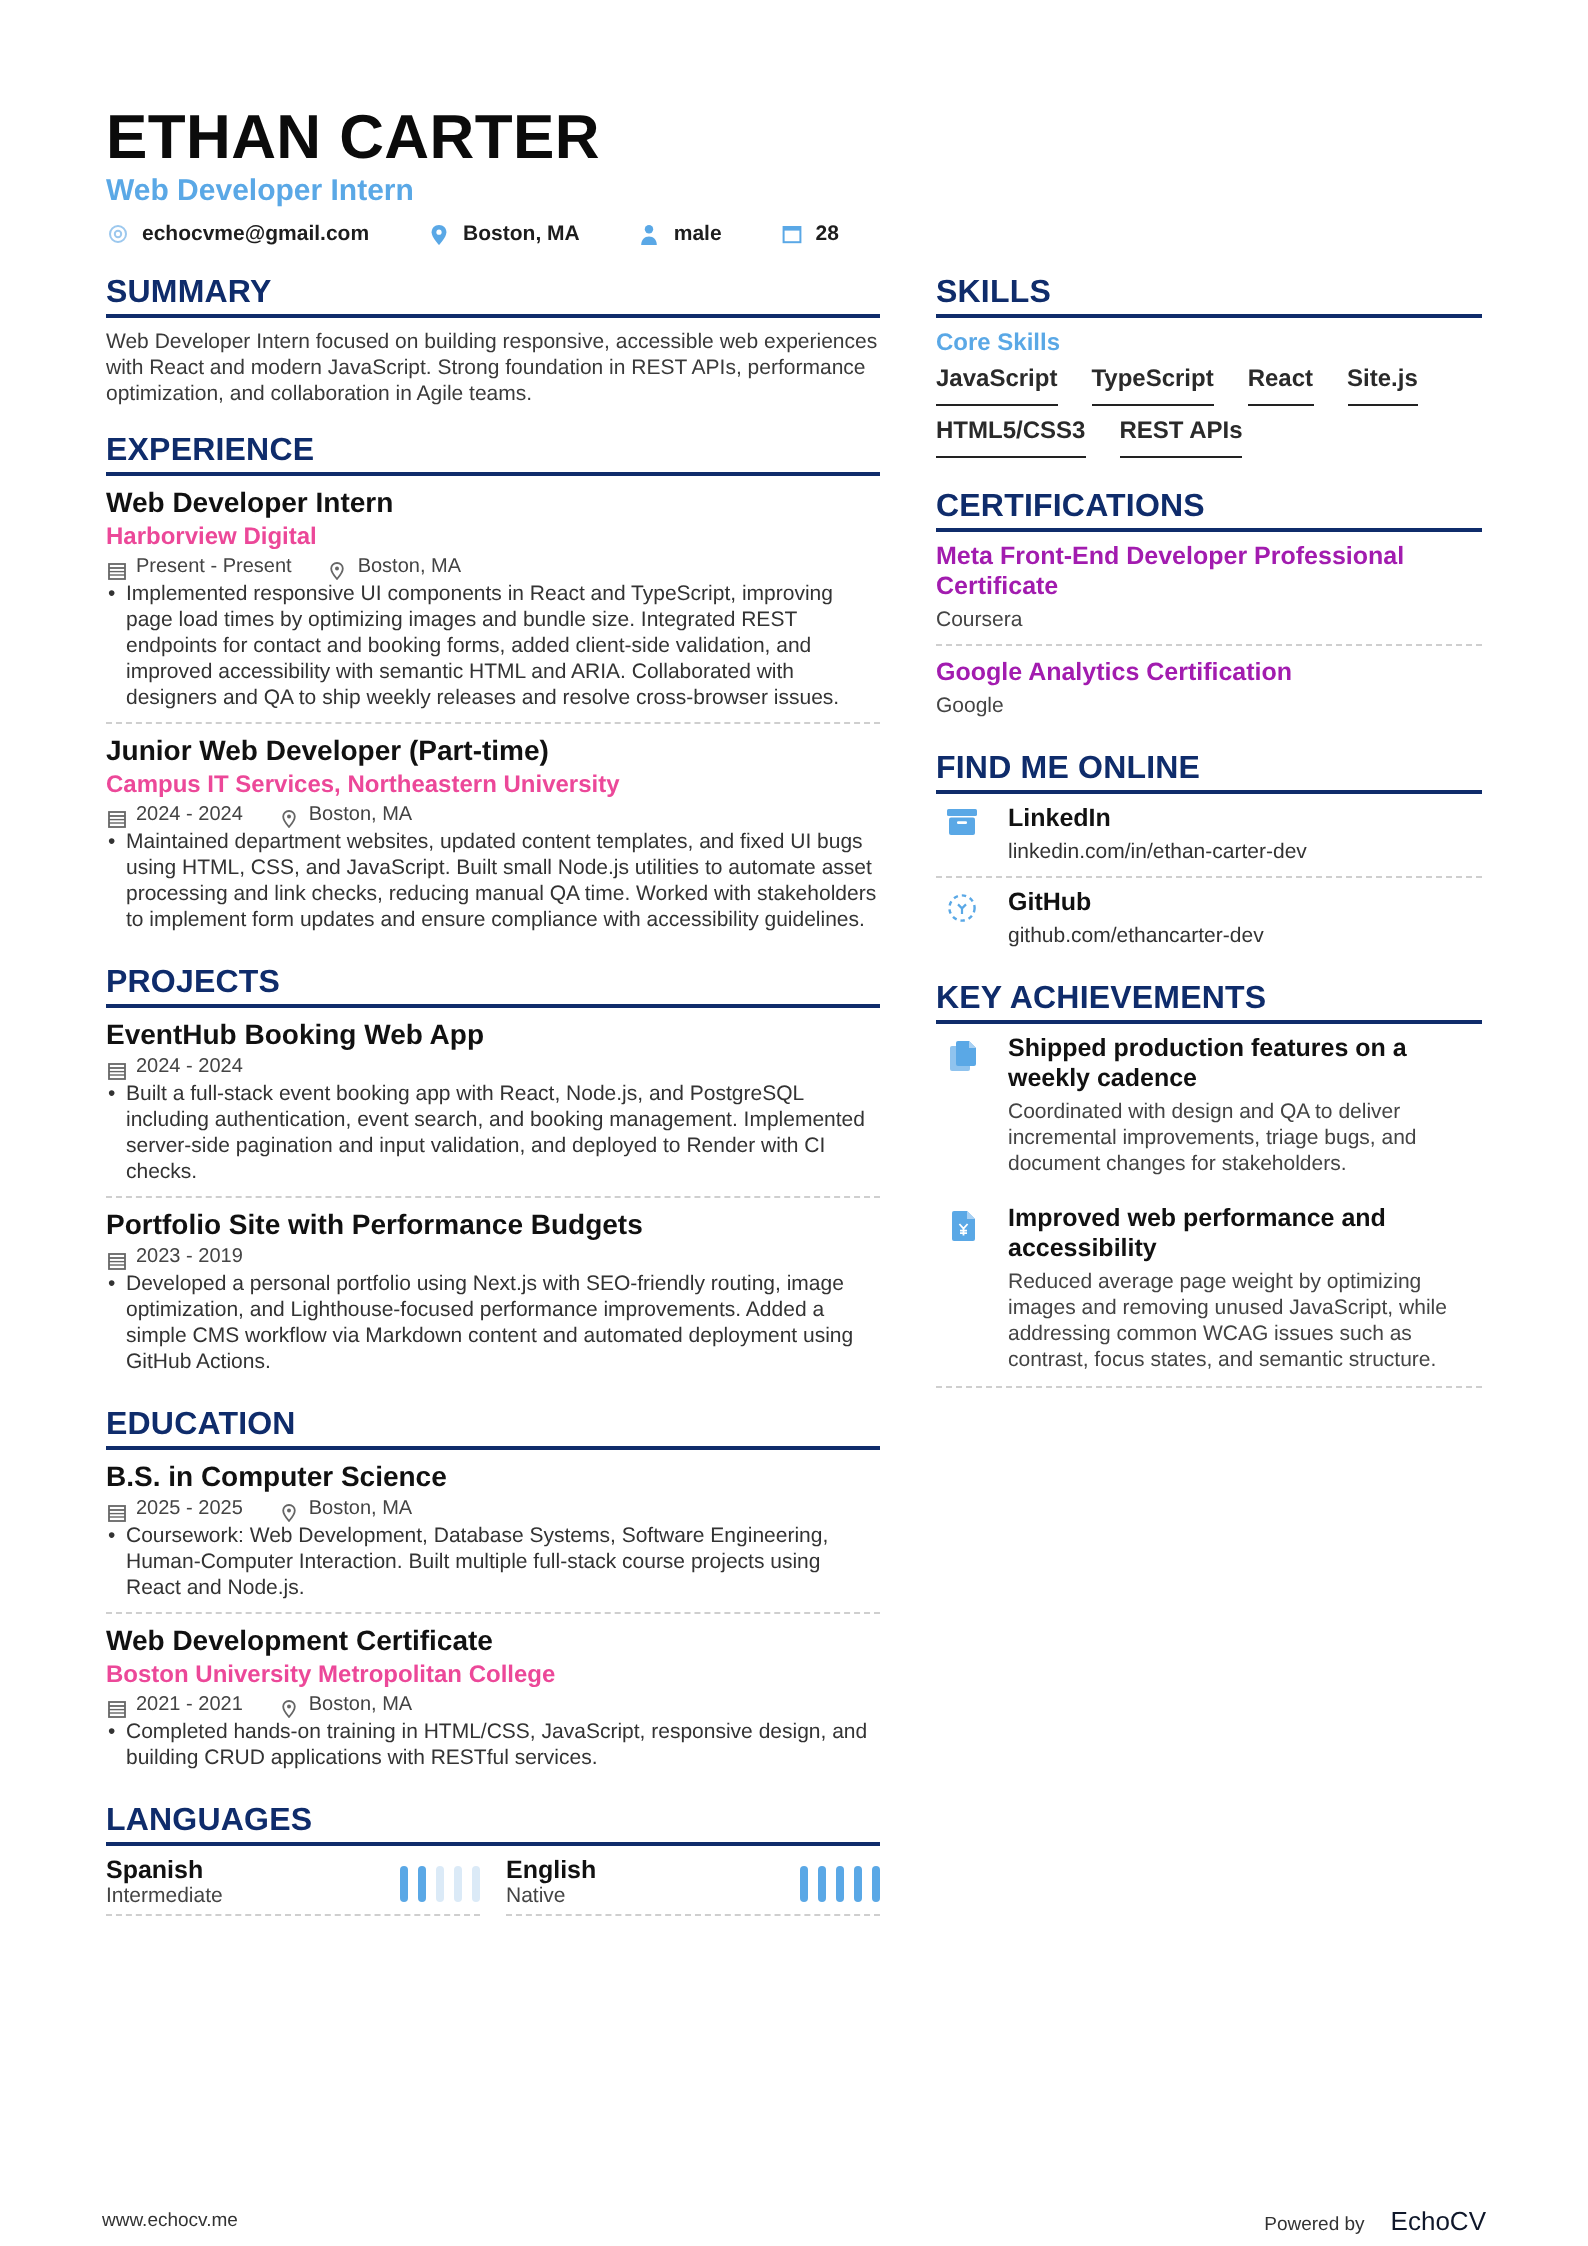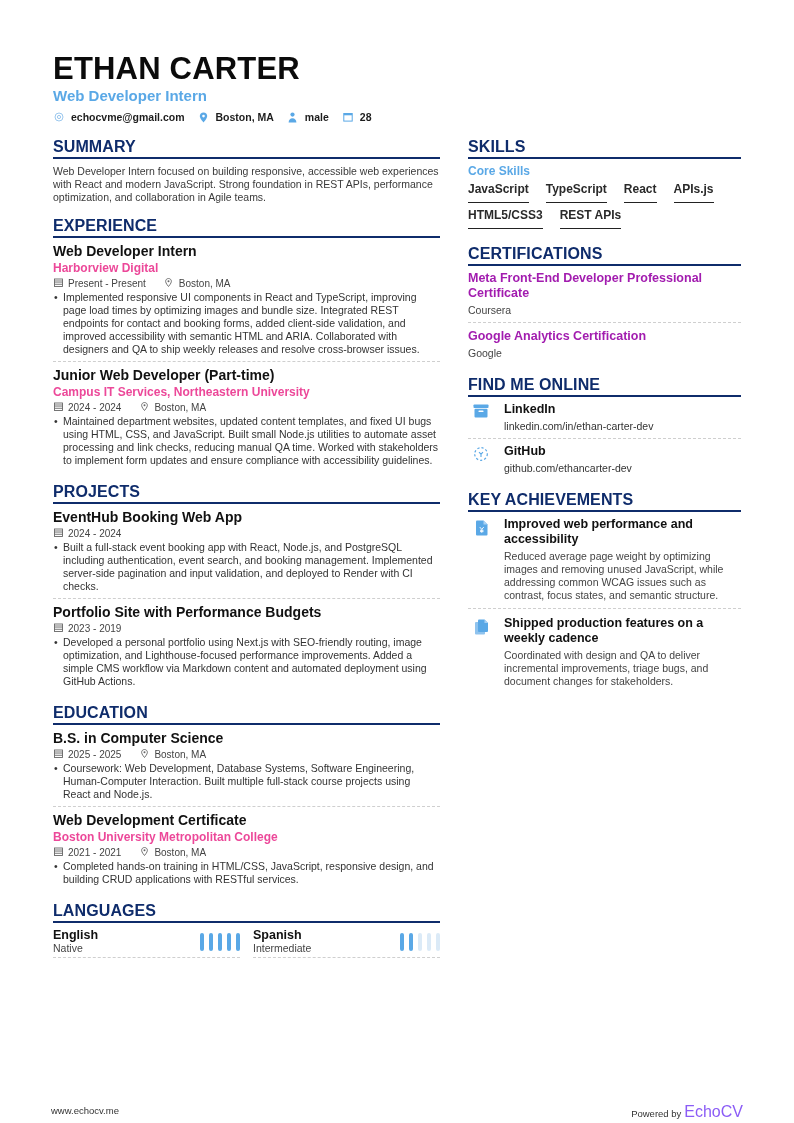--- a/index.html
+++ b/index.html
@@ -5,39 +5,39 @@
   * { box-sizing: border-box; margin: 0; padding: 0; }
   html, body { width: 794px; height: 1123px; background: #ffffff; }
   body { font-family: "Liberation Sans", sans-serif; color: #222; position: relative; overflow: hidden; }
 
   .page { position: absolute; left: 0; top: 0; width: 794px; height: 1123px; }
 
   
   .header { position: absolute; left: 53px; top: 52px; width: 690px; }
   .name { font-size: 31px; font-weight: 700; color: #0b0b0b; letter-spacing: 0.2px; line-height: 34px; }
   .role { font-size: 15px; font-weight: 700; color: #5aa8e6; margin-top: 1px; line-height: 18px; }
-  .contact { display: flex; align-items: center; margin-top: 5px; font-size: 10.5px; font-weight: 700; color: #1d1d1d; line-height: 14px; }
+  .contact { display: flex; align-items: center; margin-top: 5px; font-size: 10.5px; font-weight: 700; color: #1d1d1d; line-height: 14px; gap: 16px; }
   .contact .ci { display: flex; align-items: center; margin-right: 13px; }
   .contact .ico { width: 12px; height: 12px; margin-right: 6px; display: inline-flex; align-items: center; justify-content: center; }
 
   
   .col-left { position: absolute; left: 53px; top: 137px; width: 387px; }
   .col-right { position: absolute; left: 468px; top: 137px; width: 273px; }
 
   .section { margin-bottom: 10px; }
   .sec-title { font-size: 16px; font-weight: 700; color: #0f2c6b; line-height: 19px; padding-bottom: 1px; border-bottom: 2px solid #0f2c6b; margin-bottom: 5px; letter-spacing: 0.1px; }
 
   .summary-text { font-size: 10.5px; color: #3a3a3a; line-height: 13px; padding-top: 1px; margin-bottom: 12px; }
 
   .entry { padding-bottom: 5px; margin-bottom: 5px; border-bottom: 1px dashed #cfcfcf; }
   .entry.last { border-bottom: none; }
   .entry-title { font-size: 14px; font-weight: 700; color: #111; line-height: 17px; }
   .entry-org { font-size: 12px; font-weight: 700; color: #ec4899; line-height: 15px; margin-top: 1px; }
   .entry-meta { display: flex; align-items: center; font-size: 10px; color: #444; line-height: 13px; margin-top: 1px; }
-  .entry-meta .m { display: flex; align-items: flex-start; margin-right: 18px; }
+  .entry-meta .m { display: flex; align-items: flex-end; margin-right: 18px; }
   .entry-meta .mi { width: 10px; height: 10px; margin-right: 5px; display: inline-flex; align-items: center; justify-content: center; }
   .bullets { list-style: none; margin-top: 1px; }
   .bullets li { position: relative; padding-left: 10px; font-size: 10.5px; color: #333; line-height: 13px; }
   .bullets li::before { content: "•"; position: absolute; left: 1px; top: 0; color: #333; }
 
   
   .langs { display: flex; justify-content: space-between; }
   .lang { width: 187px; display: flex; justify-content: space-between; align-items: flex-start; border-bottom: 1px dashed #cfcfcf; padding-bottom: 2px; }
   .lang-name { font-size: 12.5px; font-weight: 700; color: #111; line-height: 14px; }
   .lang-level { font-size: 10.5px; color: #444; line-height: 13px; }
@@ -66,21 +66,21 @@
   
   .ach { display: flex; padding-bottom: 6px; margin-bottom: 7px; border-bottom: 1px dashed #cfcfcf; }
   .ach.last { border-bottom: none; }
   .ach-icon { width: 26px; flex: 0 0 26px; display: flex; justify-content: center; padding-top: 3px; margin-right: 10px; }
   .ach-title { font-size: 12.5px; font-weight: 700; color: #111; line-height: 15px; }
   .ach-desc { font-size: 10.5px; color: #444; line-height: 13px; margin-top: 3px; }
 
   
   .footer-left { position: absolute; left: 51px; top: 1105px; font-size: 9.5px; color: #333; }
   .footer-right { position: absolute; right: 51px; top: 1103px; font-size: 9.5px; color: #333; display: flex; align-items: baseline; }
-  .footer-right .brand { font-size: 16px; color: #8b5cf6; margin-left: 3px; }
+  .footer-right .brand { font-size: 13px; color: #0f172a; margin-left: 13px; }
 </style>
 </head>
 <body>
 
 <div class="page">
 
   <div class="header">
     <div class="name">ETHAN CARTER</div>
     <div class="role">Web Developer Intern</div>
     <div class="contact">
@@ -299,58 +299,58 @@
           <li>Completed hands-on training in HTML/CSS, JavaScript, responsive design, and building CRUD applications with RESTful services.</li>
         </ul>
       </div>
     </div>
 
     <div class="section">
       <div class="sec-title">LANGUAGES</div>
       <div class="langs">
         <div class="lang">
           <div>
+            <div class="lang-name">Spanish</div>
+            <div class="lang-level">Intermediate</div>
+          </div>
+          <div class="bars">
+              <span class="bar"></span>
+              <span class="bar"></span>
+              <span class="bar off"></span>
+              <span class="bar off"></span>
+              <span class="bar off"></span>
+            </div>
+        </div>
+        <div class="lang">
+          <div>
             <div class="lang-name">English</div>
             <div class="lang-level">Native</div>
           </div>
           <div class="bars">
               <span class="bar"></span>
               <span class="bar"></span>
               <span class="bar"></span>
               <span class="bar"></span>
               <span class="bar"></span>
-            </div>
-        </div>
-        <div class="lang">
-          <div>
-            <div class="lang-name">Spanish</div>
-            <div class="lang-level">Intermediate</div>
-          </div>
-          <div class="bars">
-              <span class="bar"></span>
-              <span class="bar"></span>
-              <span class="bar off"></span>
-              <span class="bar off"></span>
-              <span class="bar off"></span>
             </div>
         </div>
       </div>
     </div>
   </div>
 
   <div class="col-right">
 
     <div class="section">
       <div class="sec-title">SKILLS</div>
       <div class="skill-group">Core Skills</div>
       <div class="skills">
         <span class="skill">JavaScript</span>
         <span class="skill">TypeScript</span>
         <span class="skill">React</span>
-        <span class="skill">APIs.js</span>
+        <span class="skill">Site.js</span>
         <span class="skill">HTML5/CSS3</span>
         <span class="skill">REST APIs</span>
       </div>
     </div>
 
     <div class="section">
       <div class="sec-title">CERTIFICATIONS</div>
       <div class="cert">
         <div class="cert-title">Meta Front-End Developer Professional Certificate</div>
         <div class="cert-issuer">Coursera</div>
@@ -385,46 +385,46 @@
         </div>
         <div>
           <div class="link-name">GitHub</div>
           <div class="link-url">github.com/ethancarter-dev</div>
         </div>
       </div>
     </div>
 
     <div class="section">
       <div class="sec-title">KEY ACHIEVEMENTS</div>
+      <div class="ach last">
+        <div class="ach-icon">
+          <svg width="15" height="16" viewBox="0 0 15 16">
+              <path d="M1 4 Q1 3 2 3 L8 3 L11 6 L11 14.5 Q11 15.5 10 15.5 L2 15.5 Q1 15.5 1 14.5 Z" fill="#8fc3ee"></path>
+              <path d="M4 1.5 Q4 0.5 5 0.5 L10.5 0.5 L14 4 L14 12 Q14 13 13 13 L5 13 Q4 13 4 12 Z" fill="#5aa8e6"></path>
+              <path d="M10.5 0.5 L10.5 4 L14 4 Z" fill="#a9d1f3"></path>
+            </svg>
+        </div>
+        <div>
+          <div class="ach-title">Shipped production features on a weekly cadence</div>
+          <div class="ach-desc">Coordinated with design and QA to deliver incremental improvements, triage bugs, and document changes for stakeholders.</div>
+        </div>
+      </div>
       <div class="ach">
         <div class="ach-icon">
           <svg width="13" height="16" viewBox="0 0 13 16">
               <path d="M1 1.5 Q1 0.5 2 0.5 L8.5 0.5 L12.5 4.5 L12.5 14.5 Q12.5 15.5 11.5 15.5 L2 15.5 Q1 15.5 1 14.5 Z" fill="#5aa8e6"></path>
               <path d="M8.5 0.5 L8.5 4.5 L12.5 4.5 Z" fill="#a9d1f3"></path>
               <path d="M4.7 7 L6.75 9.3 L8.8 7 M6.75 9.3 L6.75 12.8 M5 10.3 L8.5 10.3 M5 11.6 L8.5 11.6" fill="none" stroke="#fff" stroke-width="0.9"></path>
             </svg>
         </div>
         <div>
           <div class="ach-title">Improved web performance and accessibility</div>
           <div class="ach-desc">Reduced average page weight by optimizing images and removing unused JavaScript, while addressing common WCAG issues such as contrast, focus states, and semantic structure.</div>
         </div>
       </div>
-      <div class="ach last">
-        <div class="ach-icon">
-          <svg width="15" height="16" viewBox="0 0 15 16">
-              <path d="M1 4 Q1 3 2 3 L8 3 L11 6 L11 14.5 Q11 15.5 10 15.5 L2 15.5 Q1 15.5 1 14.5 Z" fill="#8fc3ee"></path>
-              <path d="M4 1.5 Q4 0.5 5 0.5 L10.5 0.5 L14 4 L14 12 Q14 13 13 13 L5 13 Q4 13 4 12 Z" fill="#5aa8e6"></path>
-              <path d="M10.5 0.5 L10.5 4 L14 4 Z" fill="#a9d1f3"></path>
-            </svg>
-        </div>
-        <div>
-          <div class="ach-title">Shipped production features on a weekly cadence</div>
-          <div class="ach-desc">Coordinated with design and QA to deliver incremental improvements, triage bugs, and document changes for stakeholders.</div>
-        </div>
-      </div>
     </div>
   </div>
 
   <div class="footer-left">www.echocv.me</div>
   <div class="footer-right">
     <span>Powered by</span>
     <span class="brand">EchoCV</span>
   </div>
 </div>
 

